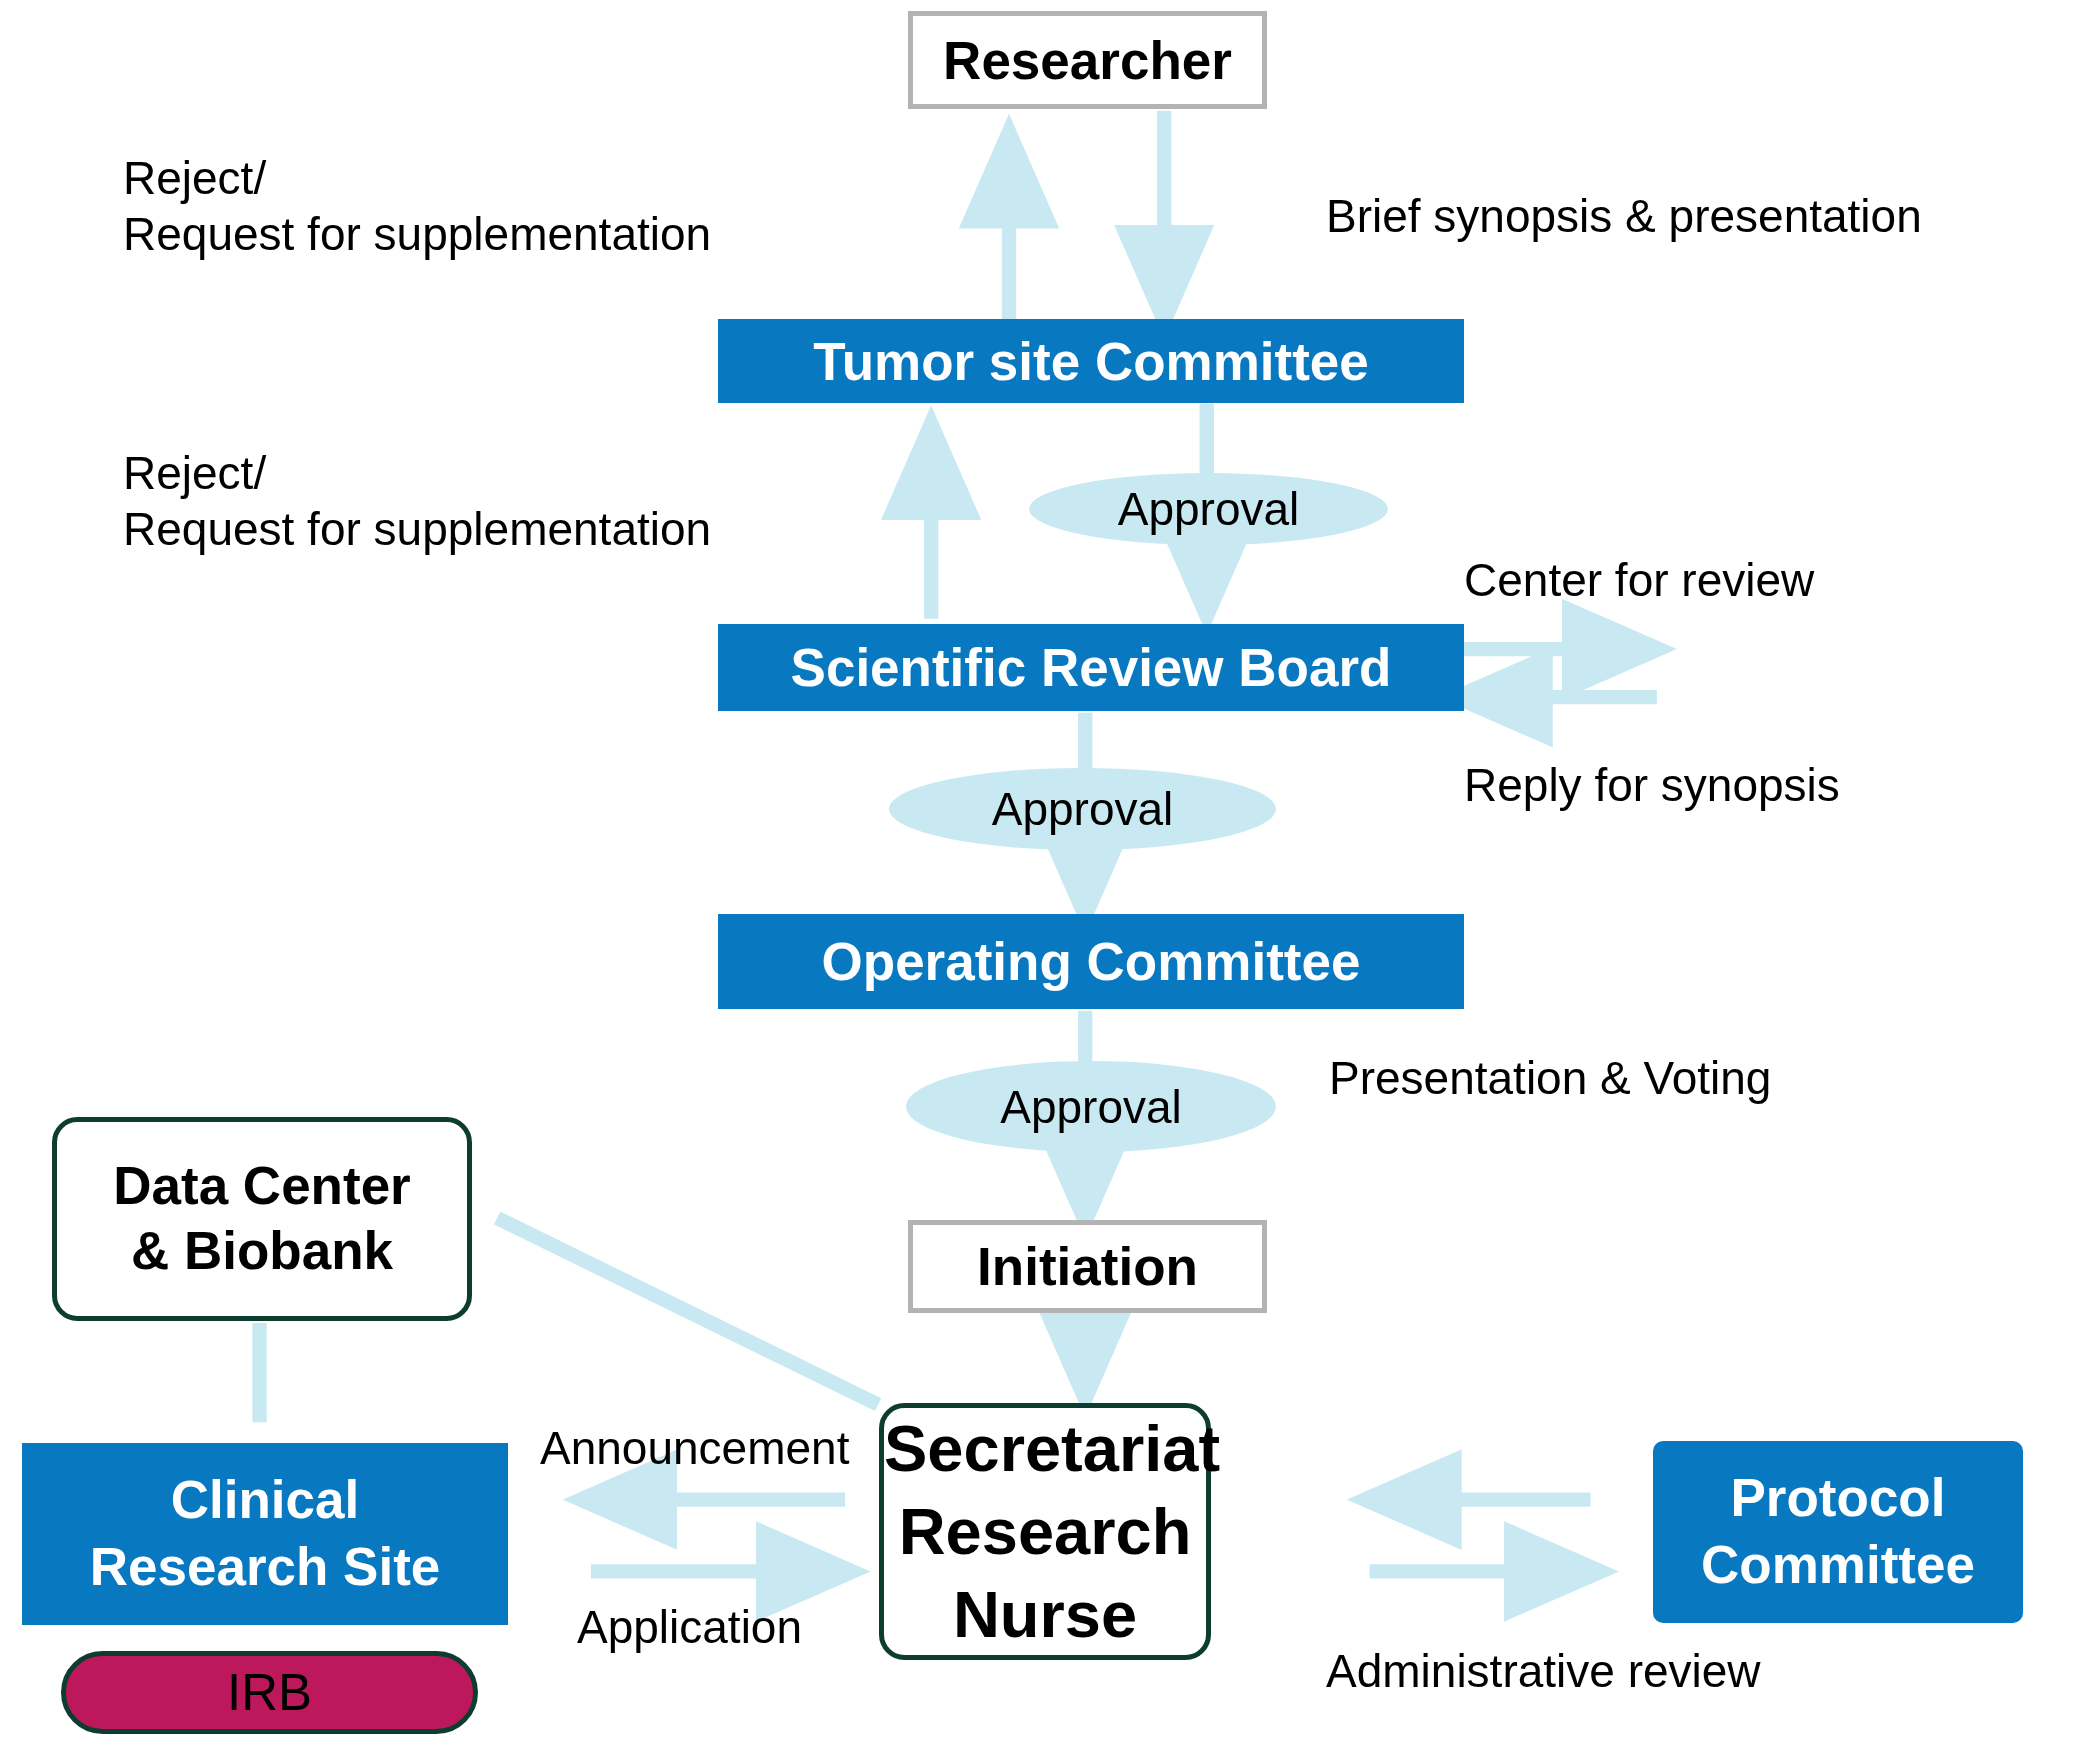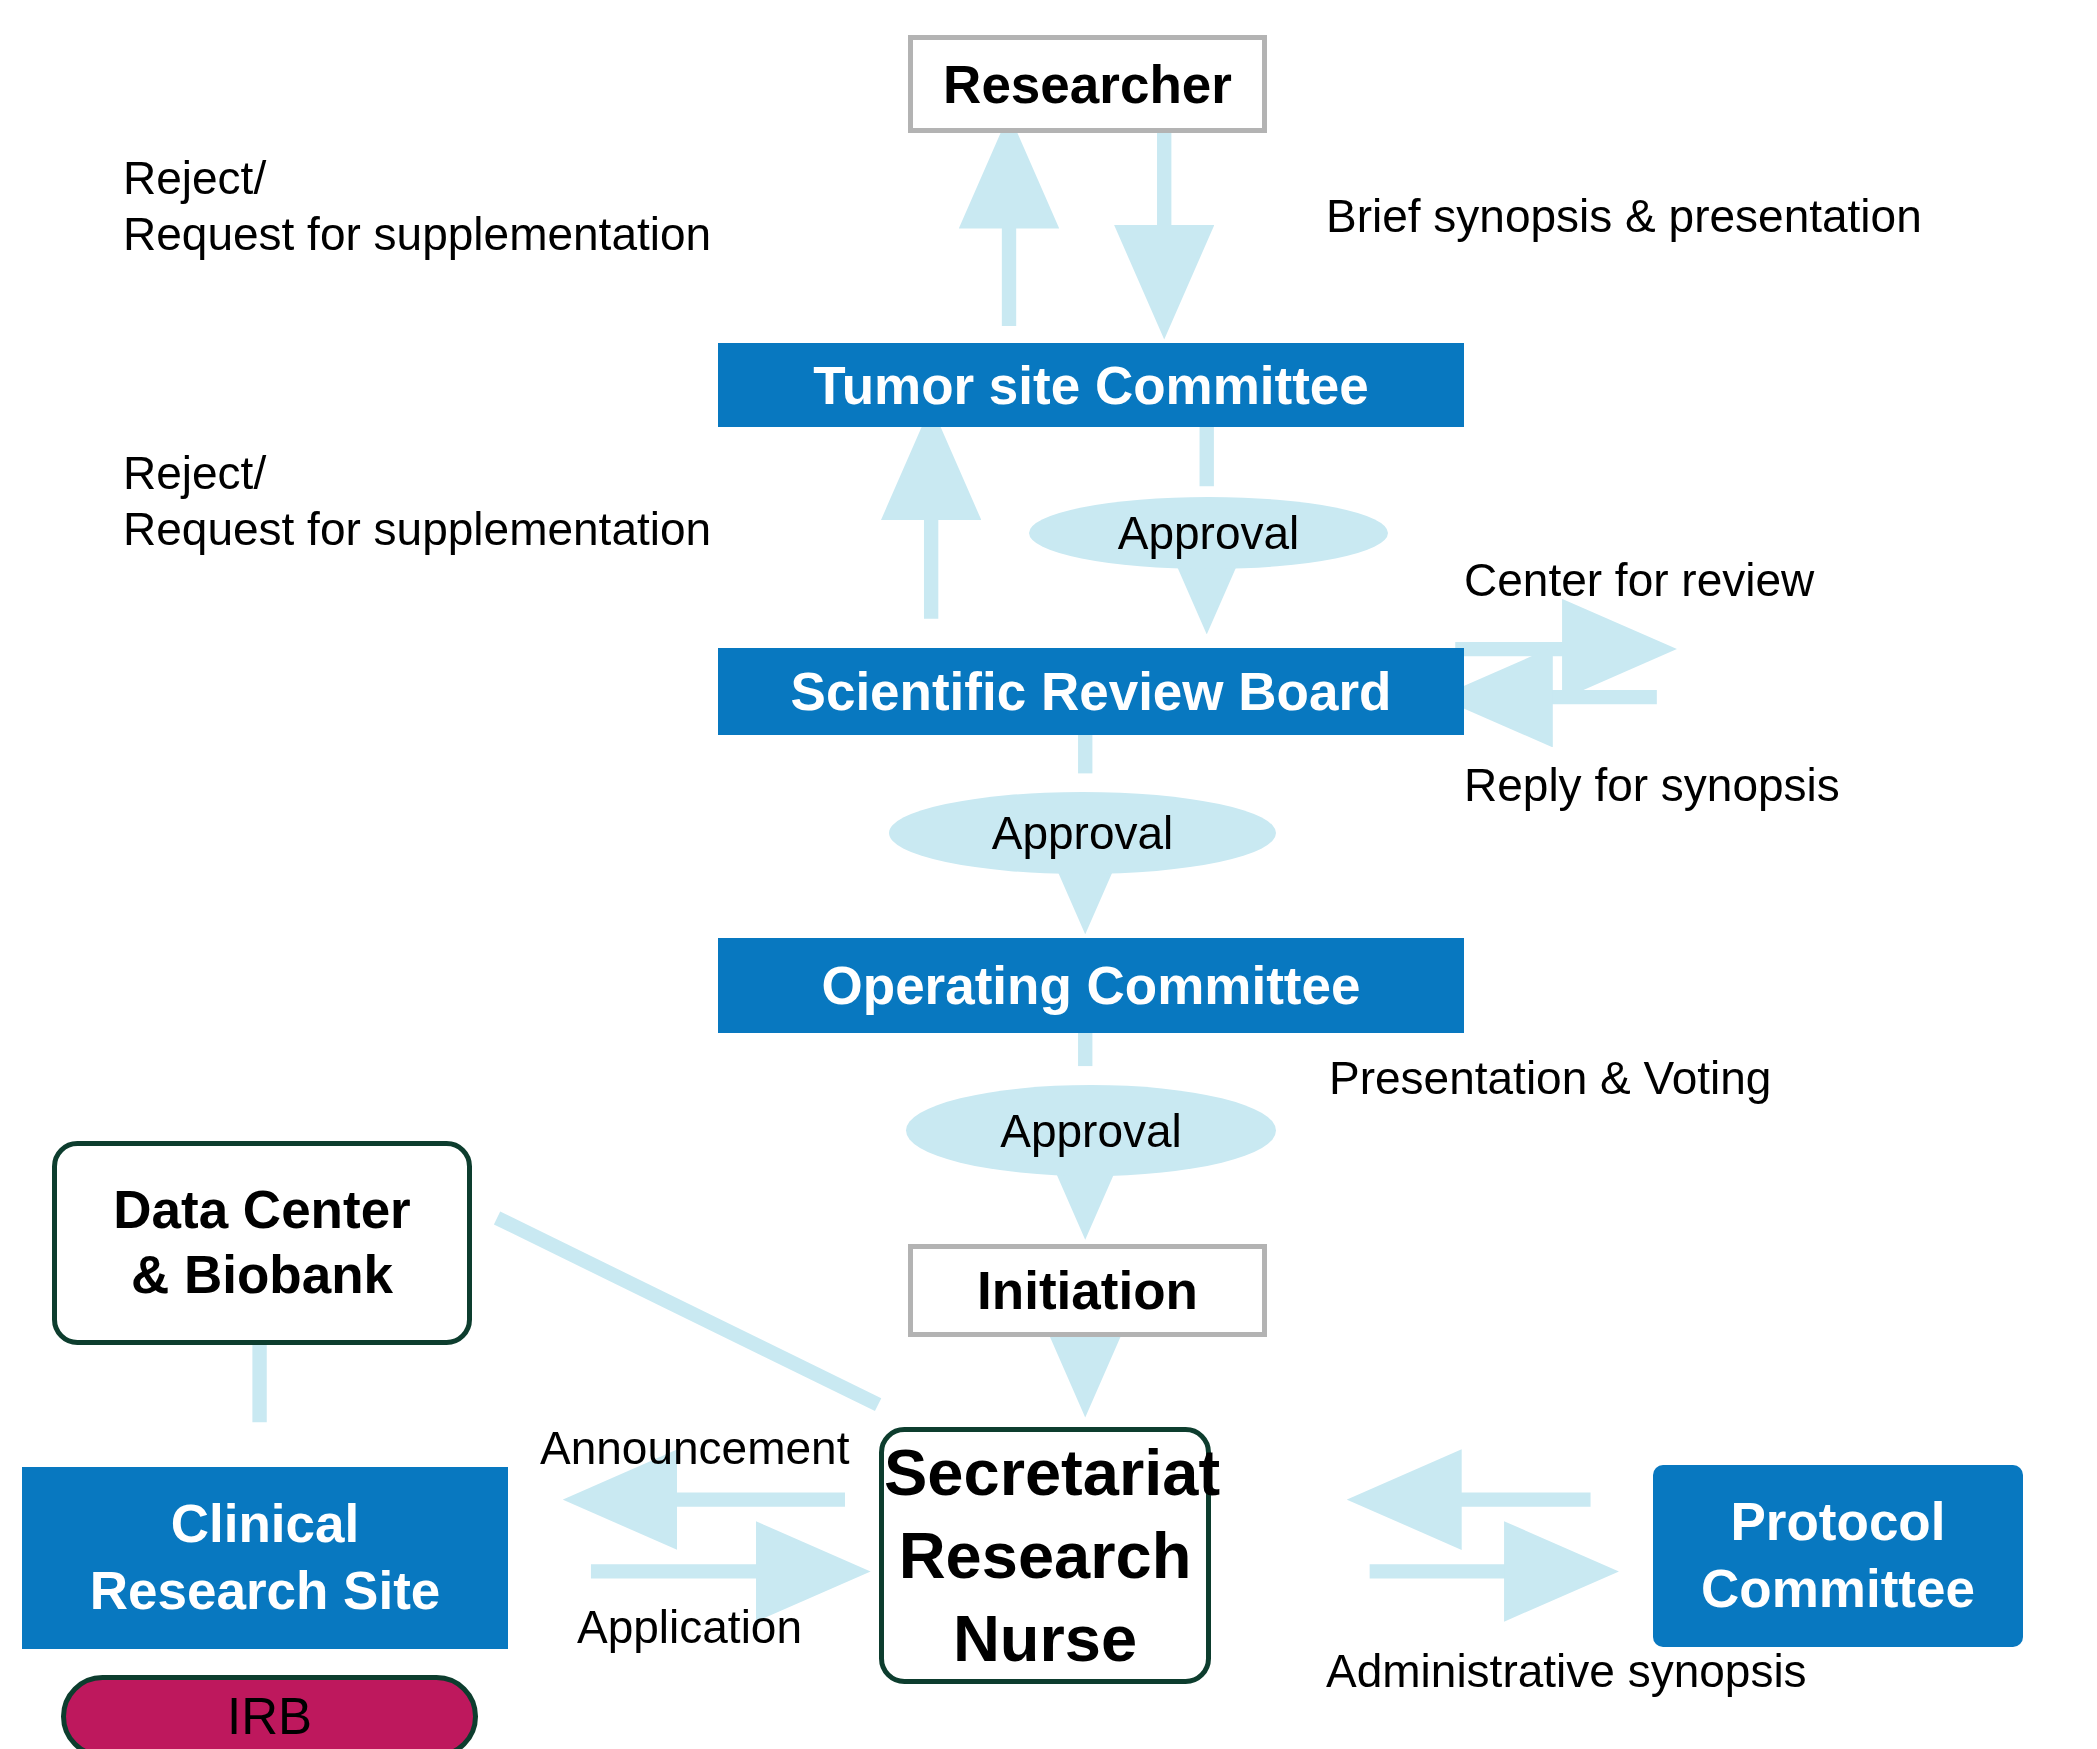--- a/index.html
+++ b/index.html
@@ -5,21 +5,21 @@
   html,body{margin:0;padding:0;background:#ffffff;}
   body{font-family:"Liberation Sans", sans-serif;}
   #stage{
     position:relative;
     width:2097px;height:1750px;
     background:#ffffff;
     overflow:hidden;
   }
   #svg-layer{position:absolute;left:0;top:0;width:2097px;height:1750px;}
   .node{position:absolute;display:flex;align-items:center;justify-content:center;
-        text-align:center;box-sizing:border-box;margin-top:24px;}
+        text-align:center;box-sizing:border-box;}
   .node .lbl{display:block;width:100%;}
 
   
   .blue-box{background:#0878C0;color:#ffffff;font-weight:bold;justify-content:center;}
   
   .grey-box{background:#ffffff;color:#000000;font-weight:bold;border:5px solid #b3b3b3;}
   
   .round-box{background:#ffffff;color:#000000;font-weight:bold;
              border:5px solid #0d3d2e;border-radius:25.4px;}
   
@@ -155,16 +155,16 @@
   <div class="edge-label" style="left:1464px;top:552px;font-size:46px;">Center for review</div>
 
   <div class="edge-label" style="left:1464px;top:757px;font-size:46px;">Reply for synopsis</div>
 
   <div class="edge-label" style="left:1329px;top:1050px;font-size:46px;">Presentation &amp; Voting</div>
 
   <div class="edge-label" style="left:540px;top:1420px;font-size:46px;">Announcement</div>
 
   <div class="edge-label" style="left:577px;top:1599px;font-size:46px;">Application</div>
 
-  <div class="edge-label" style="left:1326px;top:1643px;font-size:46px;">Administrative synopsis</div>
+  <div class="edge-label" style="left:1326px;top:1643px;font-size:46px;">Administrative review</div>
 
 </div>
 
 
 </body></html>

